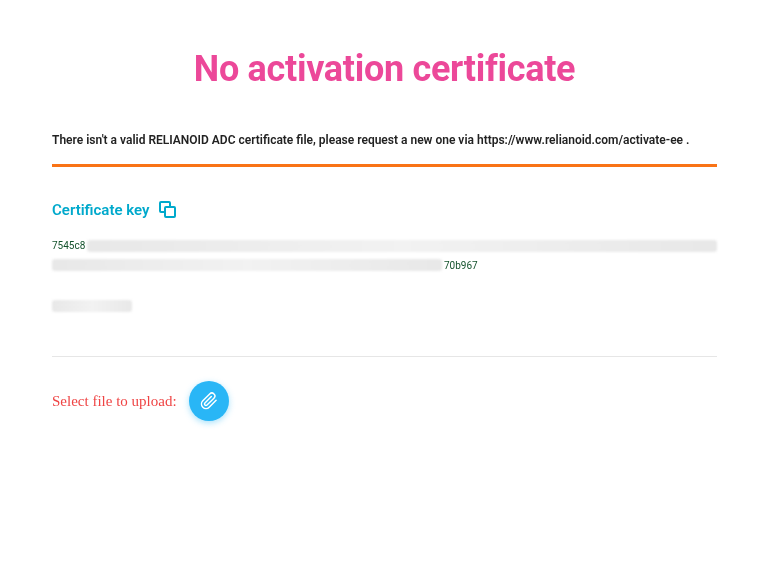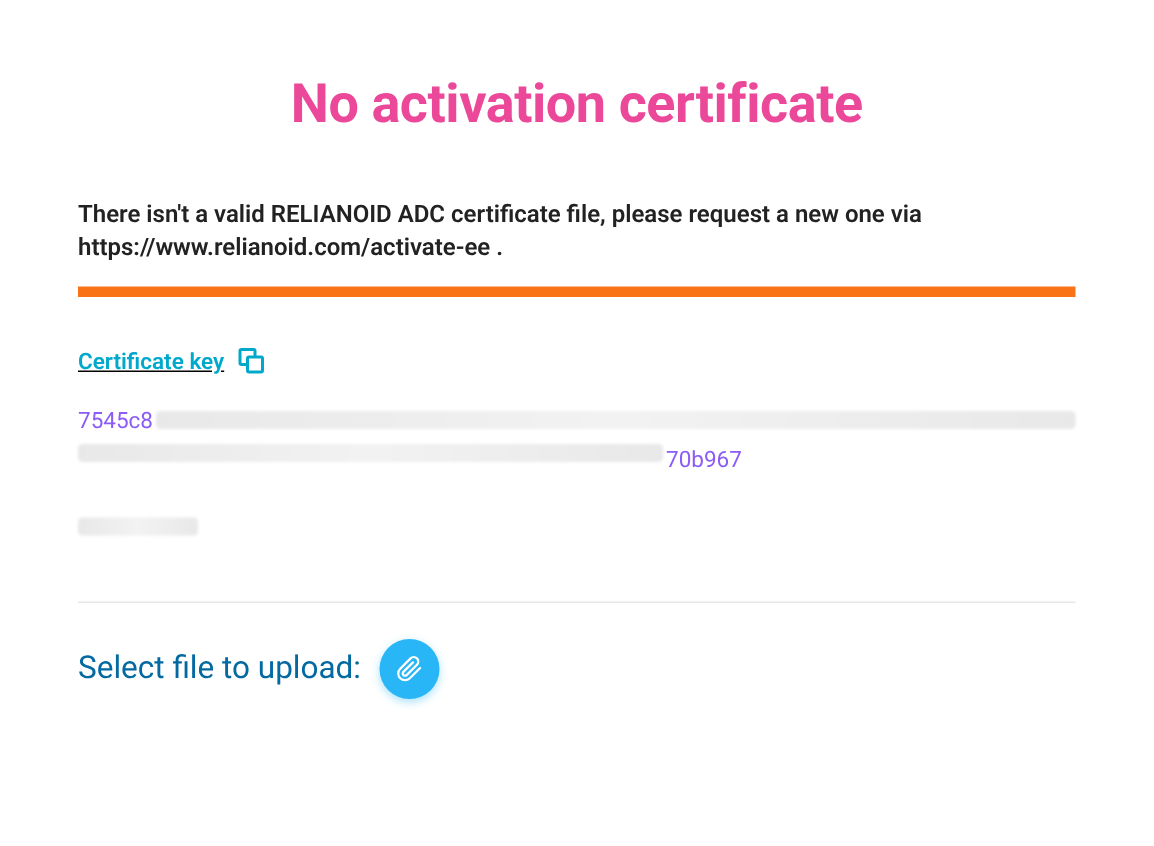--- a/index.html
+++ b/index.html
@@ -16,34 +16,33 @@
     .title {
       font-size: 36px;
       font-weight: 700;
       color: #ec4899;
       text-align: center;
       margin-top: 48px;
       margin-bottom: 42px;
       letter-spacing: -0.3px;
     }
     .message {
-      font-size: 16px;
+      font-size: 12px;
       font-weight: 600;
       color: #222;
       line-height: 1.35;
       padding-bottom: 16px;
-      border-bottom: 7px solid #f97316;
+      border-bottom: 3px solid #f97316;
       margin-bottom: 34px;
     }
     .field-row {
       display: flex;
       align-items: flex-end;
       gap: 10px;
       margin-bottom: 20px;
-      text-decoration: underline;
     }
     .field-label {
       font-size: 15px;
       font-weight: 600;
       color: #00a9cc;
     }
     .copy-icon {
       width: 18px;
       height: 18px;
       cursor: pointer;
@@ -63,22 +62,22 @@
       position: absolute;
       top: 5px;
       left: 5px;
       width: 12px;
       height: 12px;
       border: 2px solid #00a9cc;
       border-radius: 2px;
       background: #fff;
     }
     .key-value {
-      font-size: 15px;
-      color: #8b5cf6;
+      font-size: 10px;
+      color: #14532d;
       line-height: 1.35;
       margin-bottom: 28px;
       word-break: break-all;
       display: flex;
       align-items: flex-start;
       flex-wrap: wrap;
     }
     .blur-line {
       height: 12px;
       background: linear-gradient(90deg, #e8e8e8, #f2f2f2, #e8e8e8);
@@ -104,22 +103,23 @@
       border: none;
       border-top: 1px solid #e6e6e6;
       margin-bottom: 24px;
     }
     .upload-row {
       display: flex;
       align-items: center;
       gap: 12px;
     }
     .upload-label {
-      font-size: 21px;
-      color: #0369a1;
+      font-size: 15px;
+      color: #ef4444;
+      font-family: Liberation Serif, serif;
     }
     .upload-button {
       width: 40px;
       height: 40px;
       border-radius: 50%;
       background: #29b6f6;
       border: none;
       cursor: pointer;
       display: flex;
       align-items: center;

